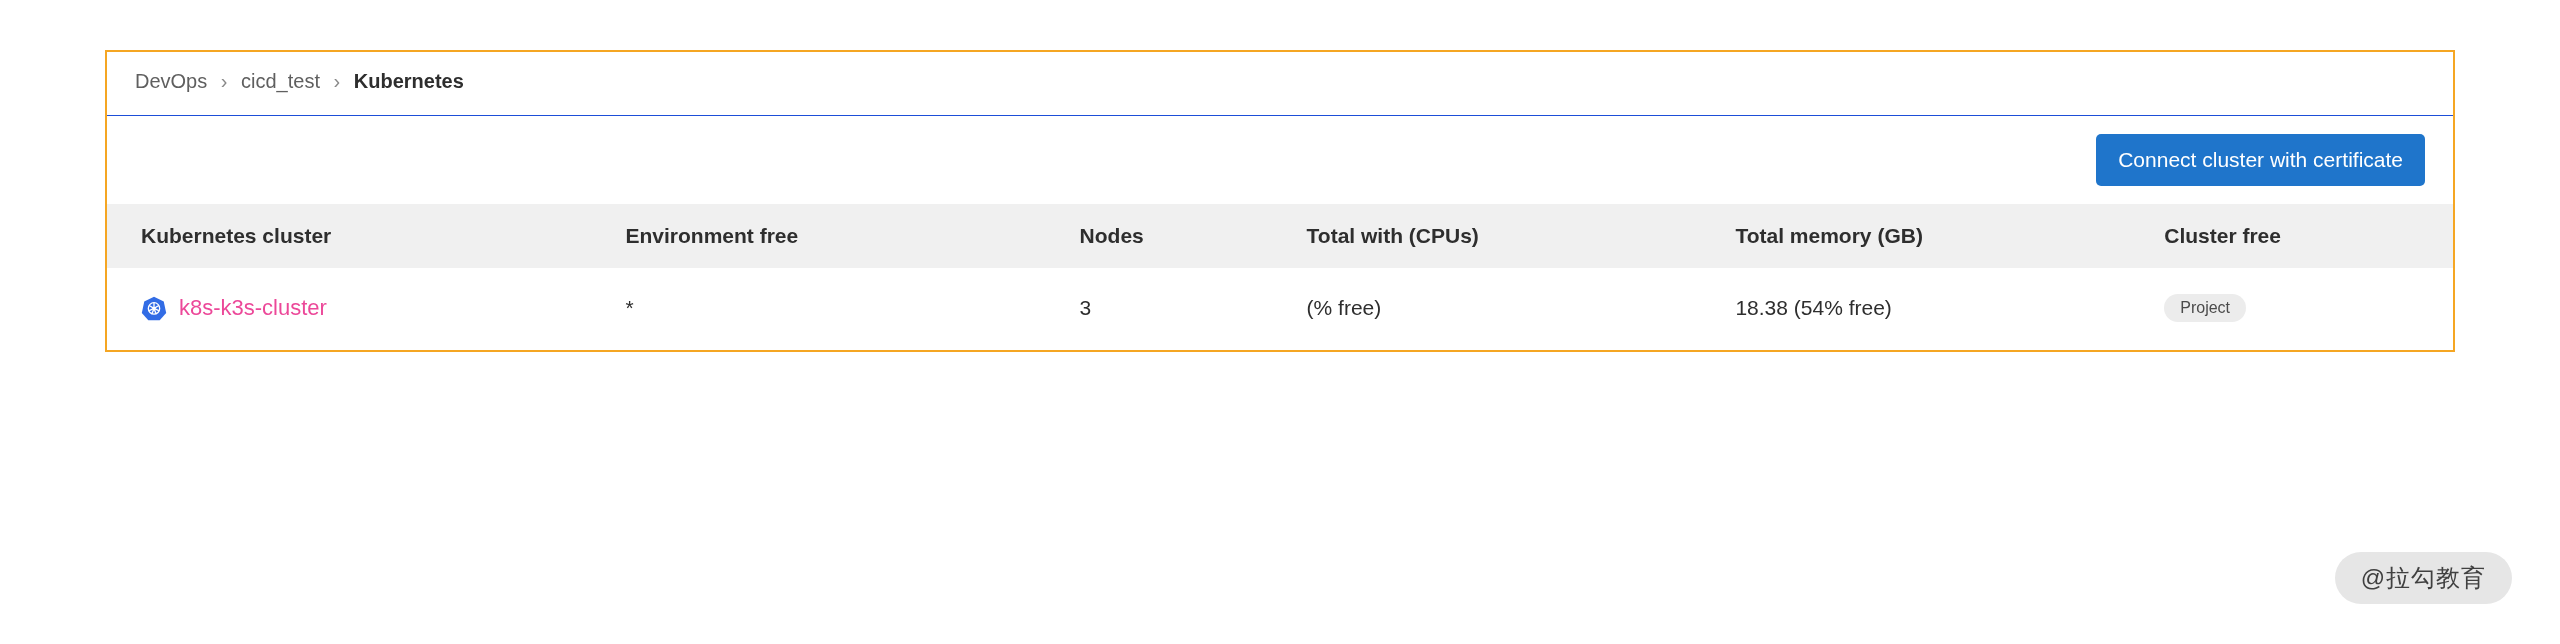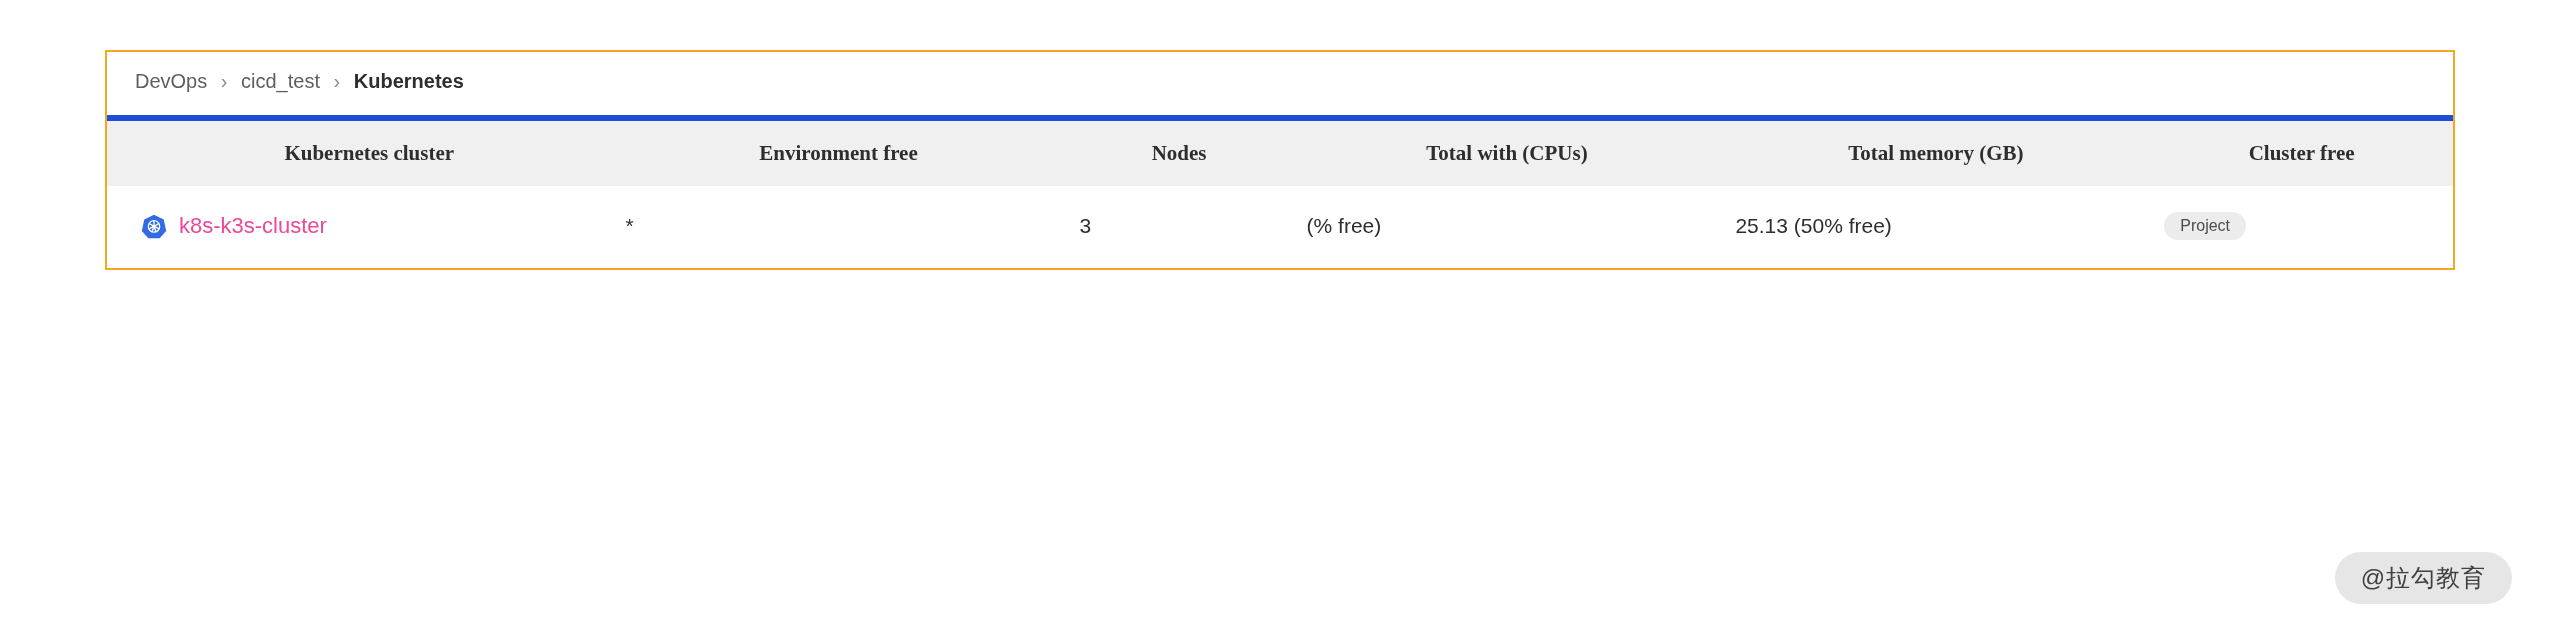--- a/index.html
+++ b/index.html
@@ -17,21 +17,21 @@
     }
     .container {
       border: 2px solid #f5a623;
       background: #ffffff;
       width: 100%;
     }
     .breadcrumb {
       padding: 18px 28px 22px 28px;
       font-size: 20px;
       color: #6e6e6e;
-      border-bottom: 6px solid #1d4ed8;
+      border-bottom: 1px solid #1d4ed8;
     }
     .breadcrumb-item {
       display: inline;
       color: #5f5f5f;
     }
     .breadcrumb-sep {
       display: inline;
       margin: 0 8px;
       color: #888;
     }
@@ -55,26 +55,25 @@
       font-family: inherit;
     }
     .table {
       width: 100%;
       border-collapse: collapse;
     }
     .table thead tr {
       background: #f0f0f0;
     }
     .table th {
-      text-align: center;
+      text-align: left;
       font-weight: 600;
       font-size: 21px;
       color: #2e2e2e;
       padding: 20px 14px;
-      font-family: Liberation Serif, serif;
     }
     .table th:first-child {
       padding-left: 34px;
     }
     .table td {
       padding: 26px 14px 28px 14px;
       font-size: 21px;
       color: #2e2e2e;
       vertical-align: middle;
     }
@@ -128,20 +127,23 @@
 <div class="container">
 
   <div class="breadcrumb">
     <span class="breadcrumb-item">DevOps</span>
     <span class="breadcrumb-sep">›</span>
     <span class="breadcrumb-item">cicd_test</span>
     <span class="breadcrumb-sep">›</span>
     <span class="breadcrumb-item breadcrumb-current">Kubernetes</span>
   </div>
 
+  <div class="toolbar">
+    <button class="btn-primary">Connect cluster with certificate</button>
+  </div>
 
   <table class="table">
     <thead>
       <tr>
         <th class="col-cluster">Kubernetes cluster</th>
         <th class="col-env">Environment free</th>
         <th class="col-nodes">Nodes</th>
         <th class="col-cores">Total with (CPUs)</th>
         <th class="col-memory">Total memory (GB)</th>
         <th class="col-level">Cluster free</th>
@@ -162,21 +164,21 @@
               <line x1="16" y1="16.5" x2="13.5" y2="23" stroke="#ffffff" stroke-width="1.6"></line>
               <line x1="16" y1="16.5" x2="9.5" y2="19.5" stroke="#ffffff" stroke-width="1.6"></line>
               <line x1="16" y1="16.5" x2="10" y2="13" stroke="#ffffff" stroke-width="1.6"></line>
             </svg>
             <a href="#" class="cluster-link">k8s-k3s-cluster</a>
           </div>
         </td>
         <td>*</td>
         <td>3</td>
         <td>(% free)</td>
-        <td>25.13 (50% free)</td>
+        <td>18.38 (54% free)</td>
         <td>
           <span class="badge">Project</span>
         </td>
       </tr>
     </tbody>
   </table>
 
 </div>
 
 <div class="watermark">@拉勾教育</div>

